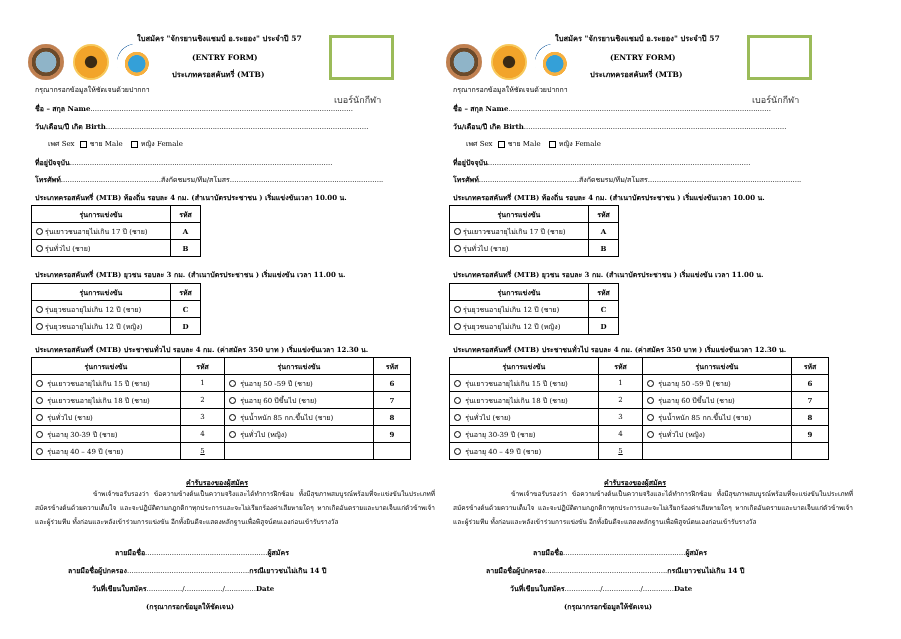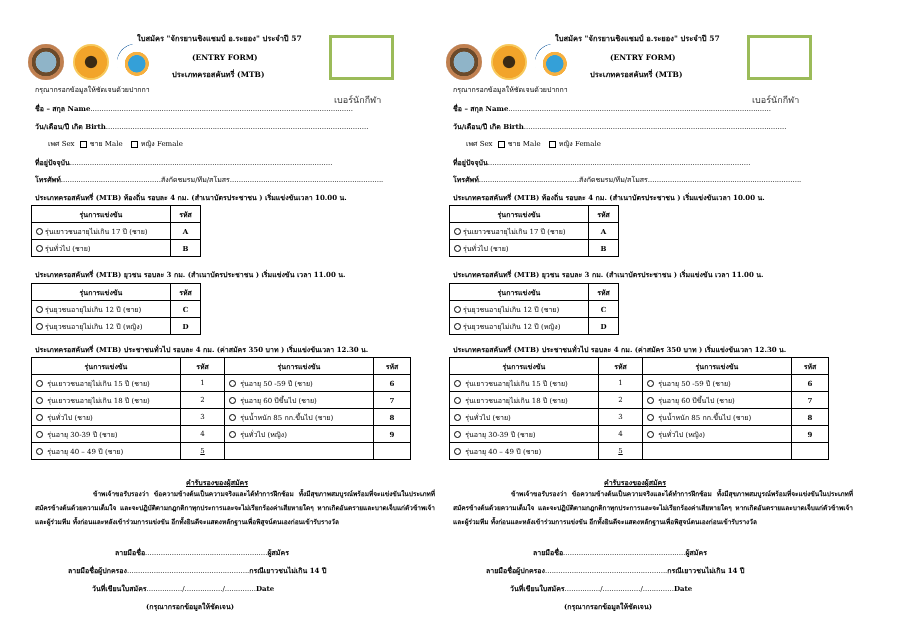--- a/index.html
+++ b/index.html
@@ -17,21 +17,21 @@
   .logo2 { background:radial-gradient(circle, #3a2a14 0 22%, #f2a42a 26% 62%, #f7c85a 64% 80%, #e07b15 82%); }
   .logo3 { background:radial-gradient(circle at 55% 55%, #34a0d8 0 30%, #f6b040 32% 42%, #ffffff 44% 70%, #2a6aa8 72% 78%, #fff 80%); }
   .dots { letter-spacing:0; }
   .sex-box { display:inline-block; width:7px; height:7px; border:1.5px solid #000; box-sizing:border-box; vertical-align:middle; margin:0 3px; }
   table.grid { position:absolute; border-collapse:collapse; font-size:7px; }
   table.grid td { border:1px solid #000; height:16px; padding:0 4px; white-space:nowrap; }
   table.grid td.c { text-align:center; }
   table.grid tr.hd td { text-align:center; font-weight:bold; }
   .radio { display:inline-block; width:7px; height:7px; border:1.3px solid #000; border-radius:50%; box-sizing:border-box; vertical-align:middle; margin-right:2px; }
   .u { text-decoration:underline; }
-  .para { position:absolute; font-size:6.5px; line-height:14px; width:400px; text-align:justify;font-weight:bold; }
+  .para { position:absolute; font-size:6.5px; line-height:14px; width:400px; text-align:justify; }
   .athlete { position:absolute; font-family:"DejaVu Sans", sans-serif; font-size:9px; color:#333; }
 </style>
 </head>
 <body>
 
 <div id="forms">
     <div class="form left">
     <div class="t title" style="left:137px;top:34px;">ใบสมัคร "จักรยานชิงแชมป์ อ.ระยอง" ประจำปี 57</div>
     <div class="logo logo1" style="left:28px;top:44px;"></div>
     <div class="logo logo2" style="left:73px;top:44px;"></div>

